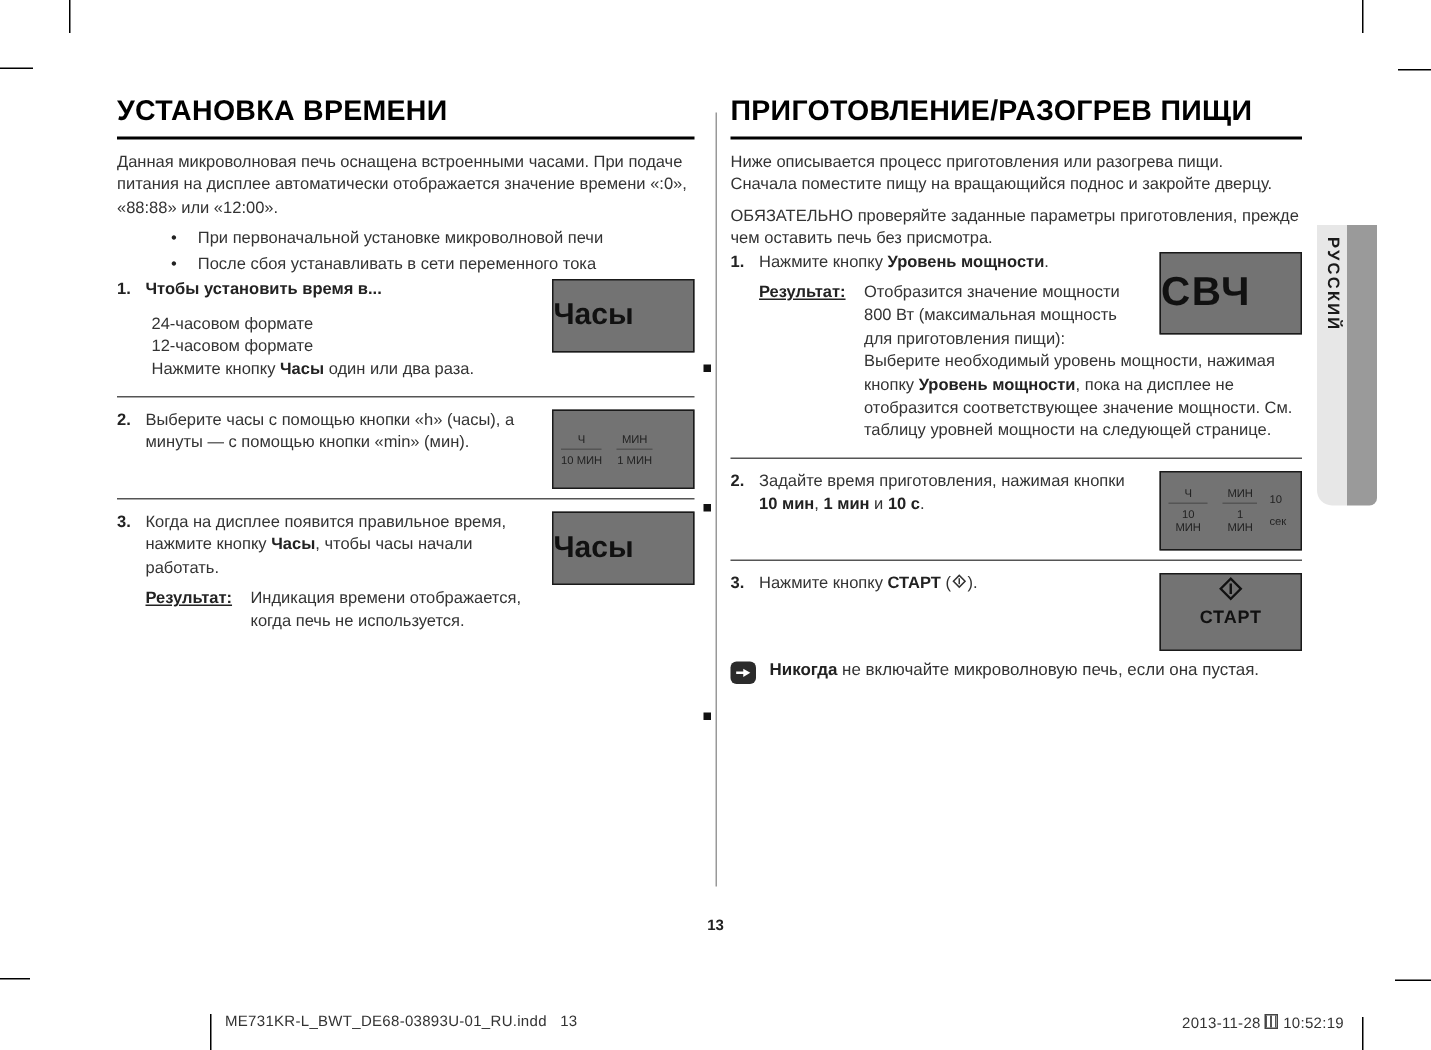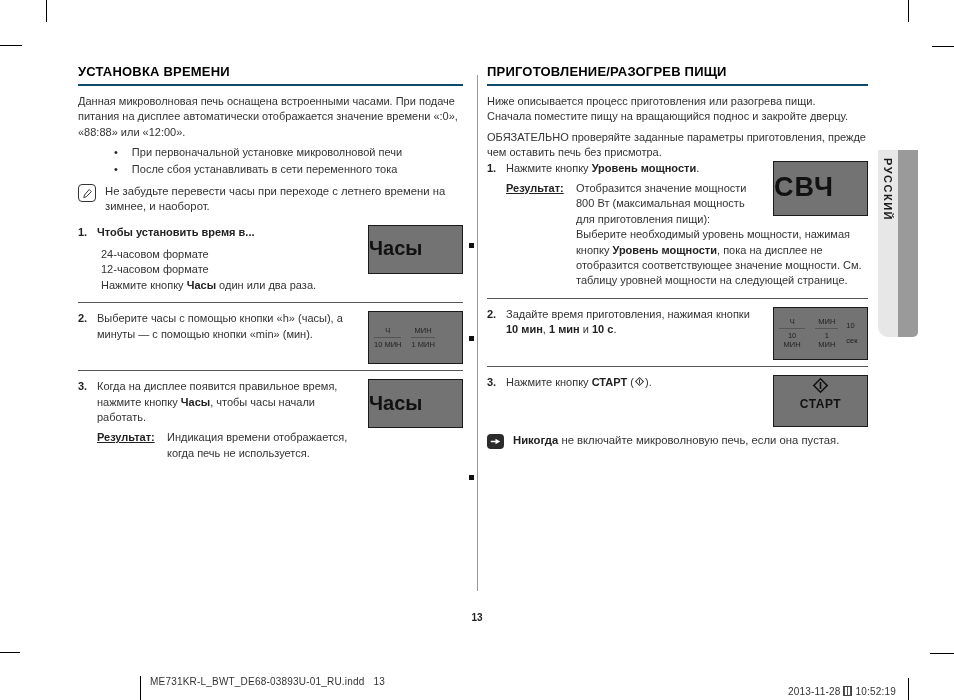--- a/index.html
+++ b/index.html
@@ -3,22 +3,22 @@
 <meta charset="utf-8">
 <style>
   html,body{margin:0;padding:0;background:#fff;}
   .page{position:relative;width:954px;height:700px;background:#ffffff;overflow:hidden;
         font-family:"Liberation Sans","DejaVu Sans",sans-serif;color:#333;}
   .crop{position:absolute;background:#000;}
   
   .col{position:absolute;top:64px;}
   .col-left{left:78px;width:385px;}
   .col-right{left:487px;width:381px;}
-  .sec-title{font-size:13px;font-weight:bold;color:#000;margin:0 0 8px 0;
-             border-bottom:2px solid #0c4a6e;padding-bottom:5px;letter-spacing:.2px;}
+  .sec-title{font-size:19px;font-weight:bold;color:#000;margin:0 0 8px 0;
+             border-bottom:2px solid #000000;padding-bottom:5px;letter-spacing:.2px;}
   .body-p{font-size:11px;line-height:15.4px;margin:0;color:#333;}
   .bullets{margin:4px 0 2px;}
   .bullet{display:flex;gap:14px;padding-left:36px;font-size:11px;line-height:16.5px;}
   .dot{color:#222;}
   .note{display:flex;gap:9px;align-items:flex-start;margin:7px 0 10px;font-size:11.3px;line-height:15.2px;}
   .note-icon{flex:0 0 auto;width:16px;height:16px;border:1.4px solid #333;border-radius:4px;
              display:flex;align-items:center;justify-content:center;background:#fff;}
   .note-icon-dark{flex:0 0 auto;width:17px;height:15px;border-radius:4px;background:#2b2b2b;
              display:flex;align-items:center;justify-content:center;margin-top:1px;}
   .step{position:relative;padding-left:19px;font-size:11px;line-height:15.4px;color:#333;}
@@ -76,28 +76,20 @@
     <p class="body-p">Данная микроволновая печь оснащена встроенными часами. При подаче питания на дисплее автоматически отображается значение времени «:0», «88:88» или «12:00».</p>
     <div class="bullets">
       <div class="bullet">
         <span class="dot">•</span>
         <span>При первоначальной установке микроволновой печи</span>
       </div>
       <div class="bullet">
         <span class="dot">•</span>
         <span>После сбоя устанавливать в сети переменного тока</span>
       </div>
-    </div>
-    <div class="note">
-      <span class="note-icon">
-        <svg width="11" height="11" viewBox="0 0 16 16">
-            <path d="M10.5 2.2 L13.6 5.3 L6.2 12.8 L2.6 13.8 L3.6 10.2 Z" fill="none" stroke="#333" stroke-width="1.4"></path>
-          </svg>
-      </span>
-      <span class="note-text">Не забудьте перевести часы при переходе с летнего времени на зимнее, и наоборот.</span>
     </div>
 
     <div class="step">
       <span class="step-num">1.</span>
       <div class="btnbox btn-clock">
         <span class="btn-label">Часы</span>
       </div>
       <p class="body-p b step-title">Чтобы установить время в...</p>
       <p class="body-p opt">24-часовом формате</p>
       <p class="body-p opt">12-часовом формате</p>
@@ -187,18 +179,18 @@
     <div class="tab-light"></div>
     <div class="tab-dark"></div>
     <div class="tab-text">РУССКИЙ</div>
   </div>
 
   <div class="pagenum">13</div>
   <div class="foot-bar" style="left:140px;"></div>
   <div class="foot-text" style="left:150px;">
     <span>ME731KR-L_BWT_DE68-03893U-01_RU.indd</span>&nbsp;&nbsp;&nbsp;<span>13</span>
   </div>
-  <div class="foot-text" style="right:58px;margin-top:10px;">
+  <div class="foot-text" style="right:58px;">
     <span>2013-11-28</span><span class="print-icon"></span><span>10:52:19</span>
   </div>
   <div class="foot-bar" style="left:908px;top:678px;"></div>
 
 </div>
 
 </body></html>

